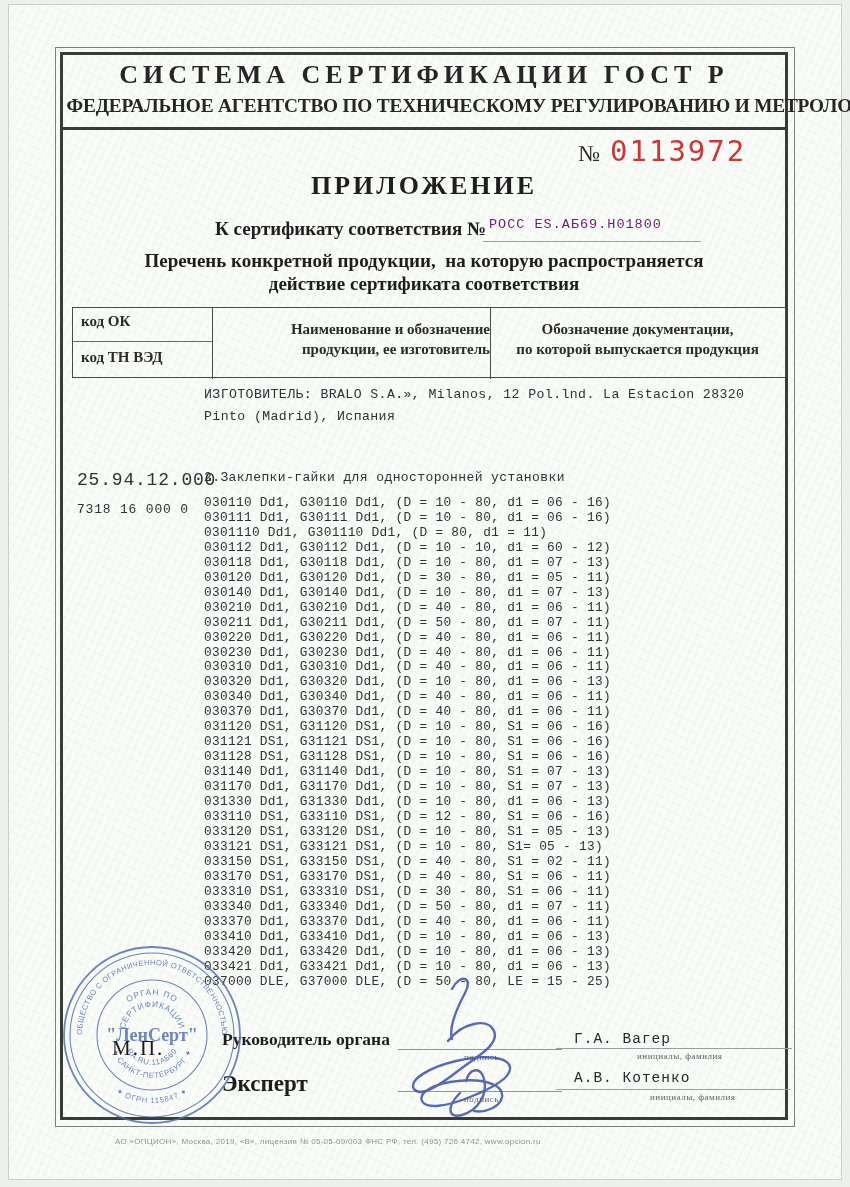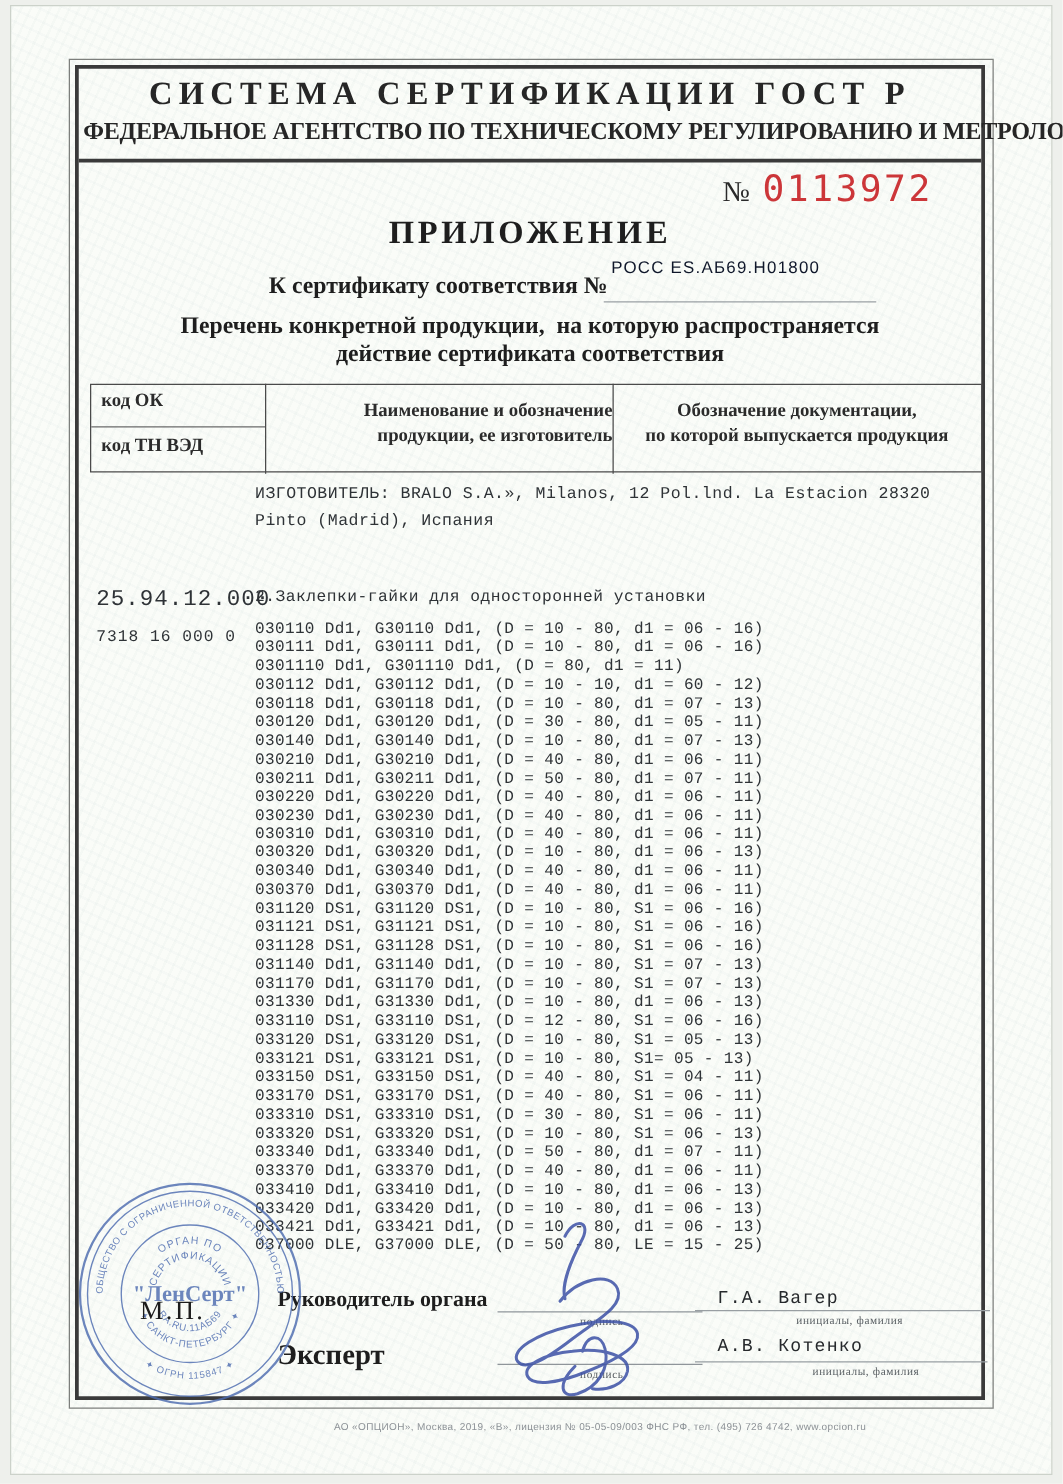--- a/index.html
+++ b/index.html
@@ -21,21 +21,21 @@
   .frame-outer{left:55px;top:47px;width:738px;height:1078px;border:1px solid #7d7f7c;}
   .frame-inner{left:60px;top:52px;width:722px;height:1062px;border:3px solid #3a3a3a;}
   .header-divider{left:63px;top:127px;width:722px;height:0;border-top:3px solid #3a3a3a;}
   .h-center{left:63px;width:722px;text-align:center;white-space:nowrap;}
   .title1{top:60px;font-size:26px;font-weight:bold;letter-spacing:5px;color:#262626;}
   .title2{top:95px;font-size:19.5px;font-weight:bold;letter-spacing:-0.2px;color:#262626;transform:scaleX(0.99);}
   .num-prefix{left:578px;top:141px;font-size:23px;color:#2a2a2a;}
   .num-value{left:610px;top:134px;font-family:"DejaVu Sans Mono", monospace;font-size:29px;letter-spacing:2px;}
   .doc-title{top:171px;font-size:26px;font-weight:bold;letter-spacing:3px;}
   .cert-label{left:215px;top:218px;font-size:19px;font-weight:bold;}
-  .cert-number{left:489px;top:206px;font-family:Liberation Sans, sans-serif;font-size:13.5px;letter-spacing:1px;color:#0f172a;}
+  .cert-number{left:489px;top:217px;font-family:Liberation Mono, monospace;font-size:13.5px;letter-spacing:1px;color:#701a75;}
   .cert-underline{left:483px;top:227px;width:218px;height:14px;border-bottom:1px solid #9aa0a4;}
   .subtitle1{top:250px;font-size:19px;font-weight:bold;white-space:pre-wrap;}
   .subtitle2{top:273px;font-size:19px;font-weight:bold;}
   .tbl-border{left:72px;top:307px;width:712px;height:69px;border:1.5px solid #4a4a4a;}
   .tbl-v1{left:212px;top:307px;height:72px;border-left:1.5px solid #4a4a4a;}
   .tbl-v2{left:490px;top:307px;height:72px;border-left:1.5px solid #4a4a4a;}
   .tbl-h1{left:73px;top:341px;width:139px;border-top:1.2px solid #6a6a6a;}
   .tbl-cell{font-size:15px;font-weight:bold;color:#2b2b2b;}
   .cell-ok{left:81px;top:313px;}
   .cell-tnved{left:81px;top:349px;}
@@ -58,21 +58,21 @@
   .sig-name{font-family:"Liberation Mono", monospace;font-size:14.5px;letter-spacing:1px;color:#26292c;margin-left:12px;}
   .name1{left:562px;top:1031px;}
   .name2{left:562px;top:1070px;}
   .name-line1{left:556px;top:1020px;width:236px;height:28px;border-bottom:1px solid #989ea2;}
   .name-line2{left:556px;top:1061px;width:234px;height:28px;border-bottom:1px solid #989ea2;}
   .sub-n1{left:637px;top:1051px;}
   .sub-n2{left:650px;top:1092px;}
   .mp-mark{left:112px;top:1036px;font-size:21px;letter-spacing:2px;color:#1c1c1c;}
   .stamp-svg{left:60px;top:943px;opacity:0.82;}
   .ink-svg{left:390px;top:975px;}
-  .footer{left:115px;top:1137px;width:730px;text-align:center;font-family:"Liberation Sans", sans-serif;font-size:8px;color:#8c9196;letter-spacing:0.3px;}
+  .footer{left:115px;top:1137px;width:730px;text-align:left;font-family:"Liberation Sans", sans-serif;font-size:8px;color:#8c9196;letter-spacing:0.3px;}
 </style>
 </head>
 <body>
 
 <div class="abs paper"></div>
 <div class="abs frame-outer"></div>
 <div class="abs frame-inner"></div>
 <div class="abs header-divider"></div>
 
 <div class="abs h-center title1">СИСТЕМА СЕРТИФИКАЦИИ ГОСТ Р</div>
@@ -126,24 +126,23 @@
     <div class="code-line">030370 Dd1, G30370 Dd1, (D = 40 - 80, d1 = 06 - 11)</div>
     <div class="code-line">031120 DS1, G31120 DS1, (D = 10 - 80, S1 = 06 - 16)</div>
     <div class="code-line">031121 DS1, G31121 DS1, (D = 10 - 80, S1 = 06 - 16)</div>
     <div class="code-line">031128 DS1, G31128 DS1, (D = 10 - 80, S1 = 06 - 16)</div>
     <div class="code-line">031140 Dd1, G31140 Dd1, (D = 10 - 80, S1 = 07 - 13)</div>
     <div class="code-line">031170 Dd1, G31170 Dd1, (D = 10 - 80, S1 = 07 - 13)</div>
     <div class="code-line">031330 Dd1, G31330 Dd1, (D = 10 - 80, d1 = 06 - 13)</div>
     <div class="code-line">033110 DS1, G33110 DS1, (D = 12 - 80, S1 = 06 - 16)</div>
     <div class="code-line">033120 DS1, G33120 DS1, (D = 10 - 80, S1 = 05 - 13)</div>
     <div class="code-line">033121 DS1, G33121 DS1, (D = 10 - 80, S1= 05 - 13)</div>
-    <div class="code-line">033150 DS1, G33150 DS1, (D = 40 - 80, S1 = 04 - 11)</div>
+    <div class="code-line">033150 DS1, G33150 DS1, (D = 40 - 80, S1 = 02 - 11)</div>
     <div class="code-line">033170 DS1, G33170 DS1, (D = 40 - 80, S1 = 06 - 11)</div>
     <div class="code-line">033310 DS1, G33310 DS1, (D = 30 - 80, S1 = 06 - 11)</div>
-    <div class="code-line">033320 DS1, G33320 DS1, (D = 10 - 80, S1 = 06 - 13)</div>
     <div class="code-line">033340 Dd1, G33340 Dd1, (D = 50 - 80, d1 = 07 - 11)</div>
     <div class="code-line">033370 Dd1, G33370 Dd1, (D = 40 - 80, d1 = 06 - 11)</div>
     <div class="code-line">033410 Dd1, G33410 Dd1, (D = 10 - 80, d1 = 06 - 13)</div>
     <div class="code-line">033420 Dd1, G33420 Dd1, (D = 10 - 80, d1 = 06 - 13)</div>
     <div class="code-line">033421 Dd1, G33421 Dd1, (D = 10 - 80, d1 = 06 - 13)</div>
     <div class="code-line">037000 DLE, G37000 DLE, (D = 50 - 80, LE = 15 - 25)</div>
   </div>
 
 <div class="abs sig-label1">Руководитель органа</div>
 <div class="abs sig-line1"></div>

